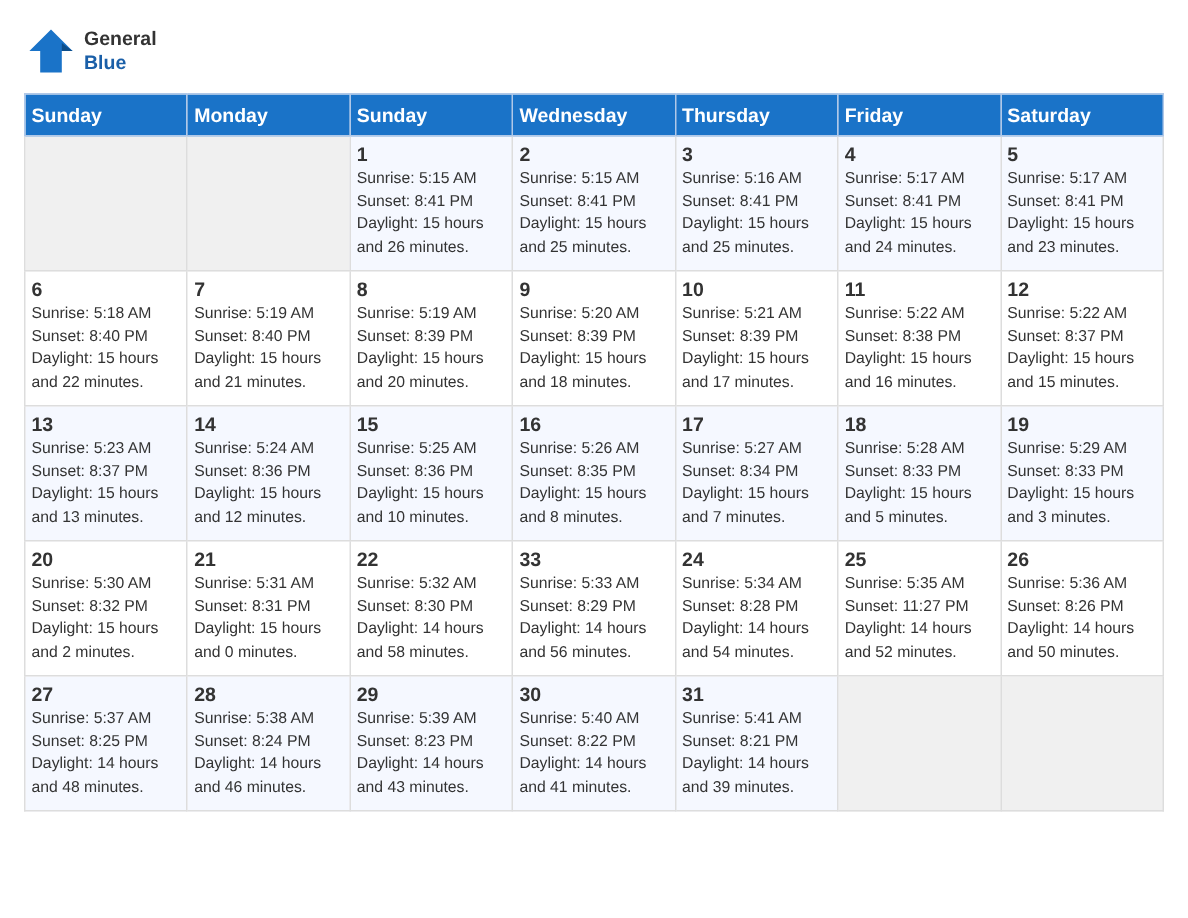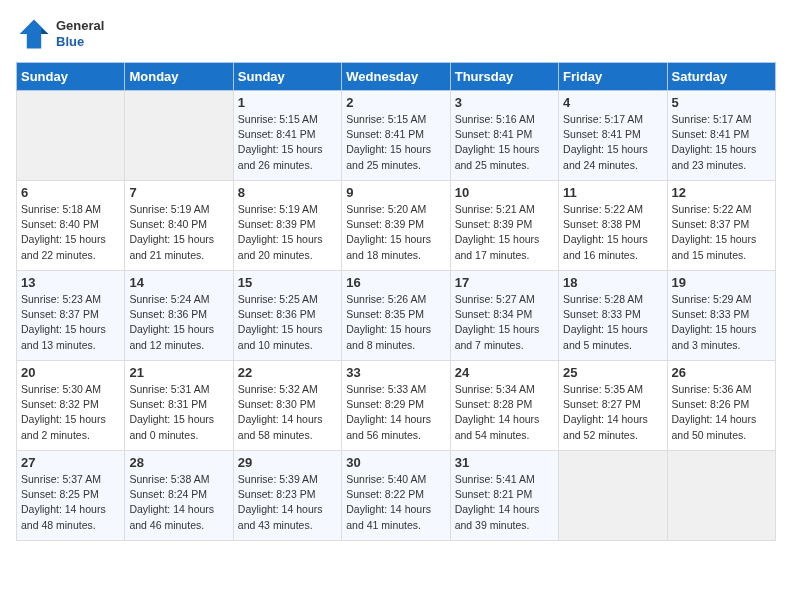--- a/index.html
+++ b/index.html
@@ -297,21 +297,21 @@
         <td>
           <span class="day-number">24</span>
           <div class="day-info" style="white-space: pre-line;">Sunrise: 5:34 AM
 Sunset: 8:28 PM
 Daylight: 14 hours
 and 54 minutes.</div>
         </td>
         <td>
           <span class="day-number">25</span>
           <div class="day-info" style="white-space: pre-line;">Sunrise: 5:35 AM
-Sunset: 8:27 PM
+Sunset: 11:27 PM
 Daylight: 14 hours
 and 52 minutes.</div>
         </td>
         <td>
           <span class="day-number">26</span>
           <div class="day-info" style="white-space: pre-line;">Sunrise: 5:36 AM
 Sunset: 8:26 PM
 Daylight: 14 hours
 and 50 minutes.</div>
         </td>

